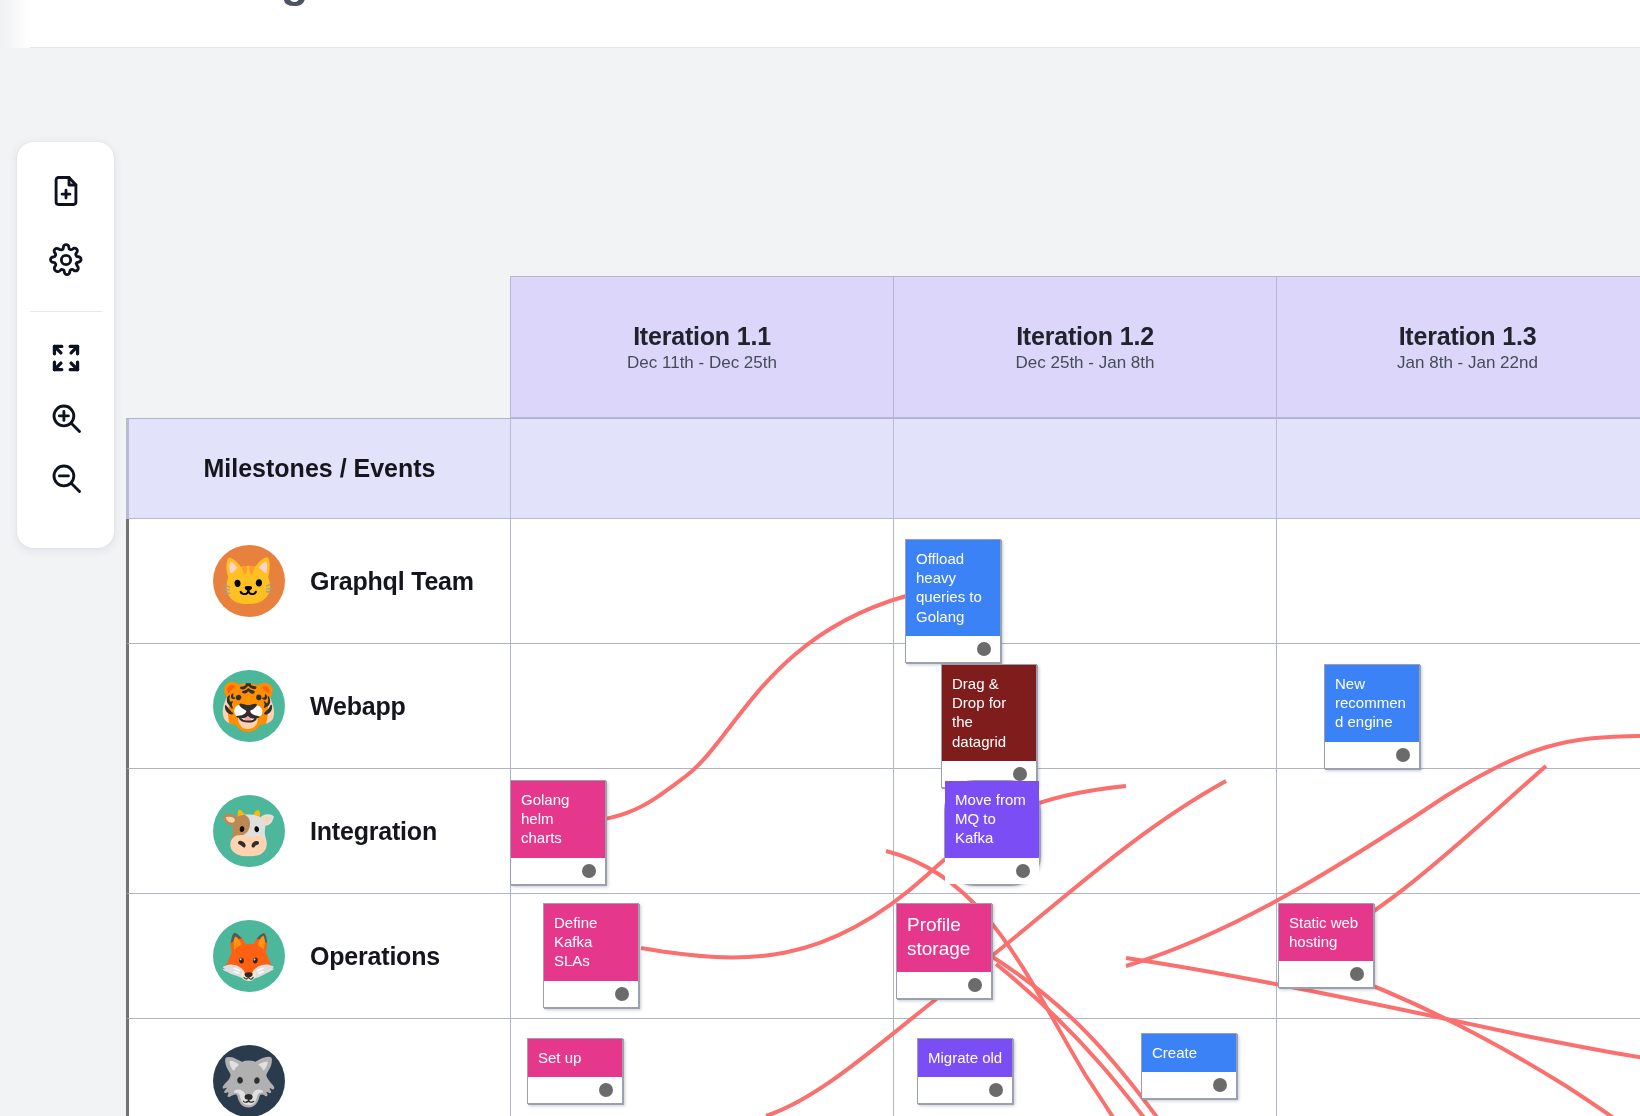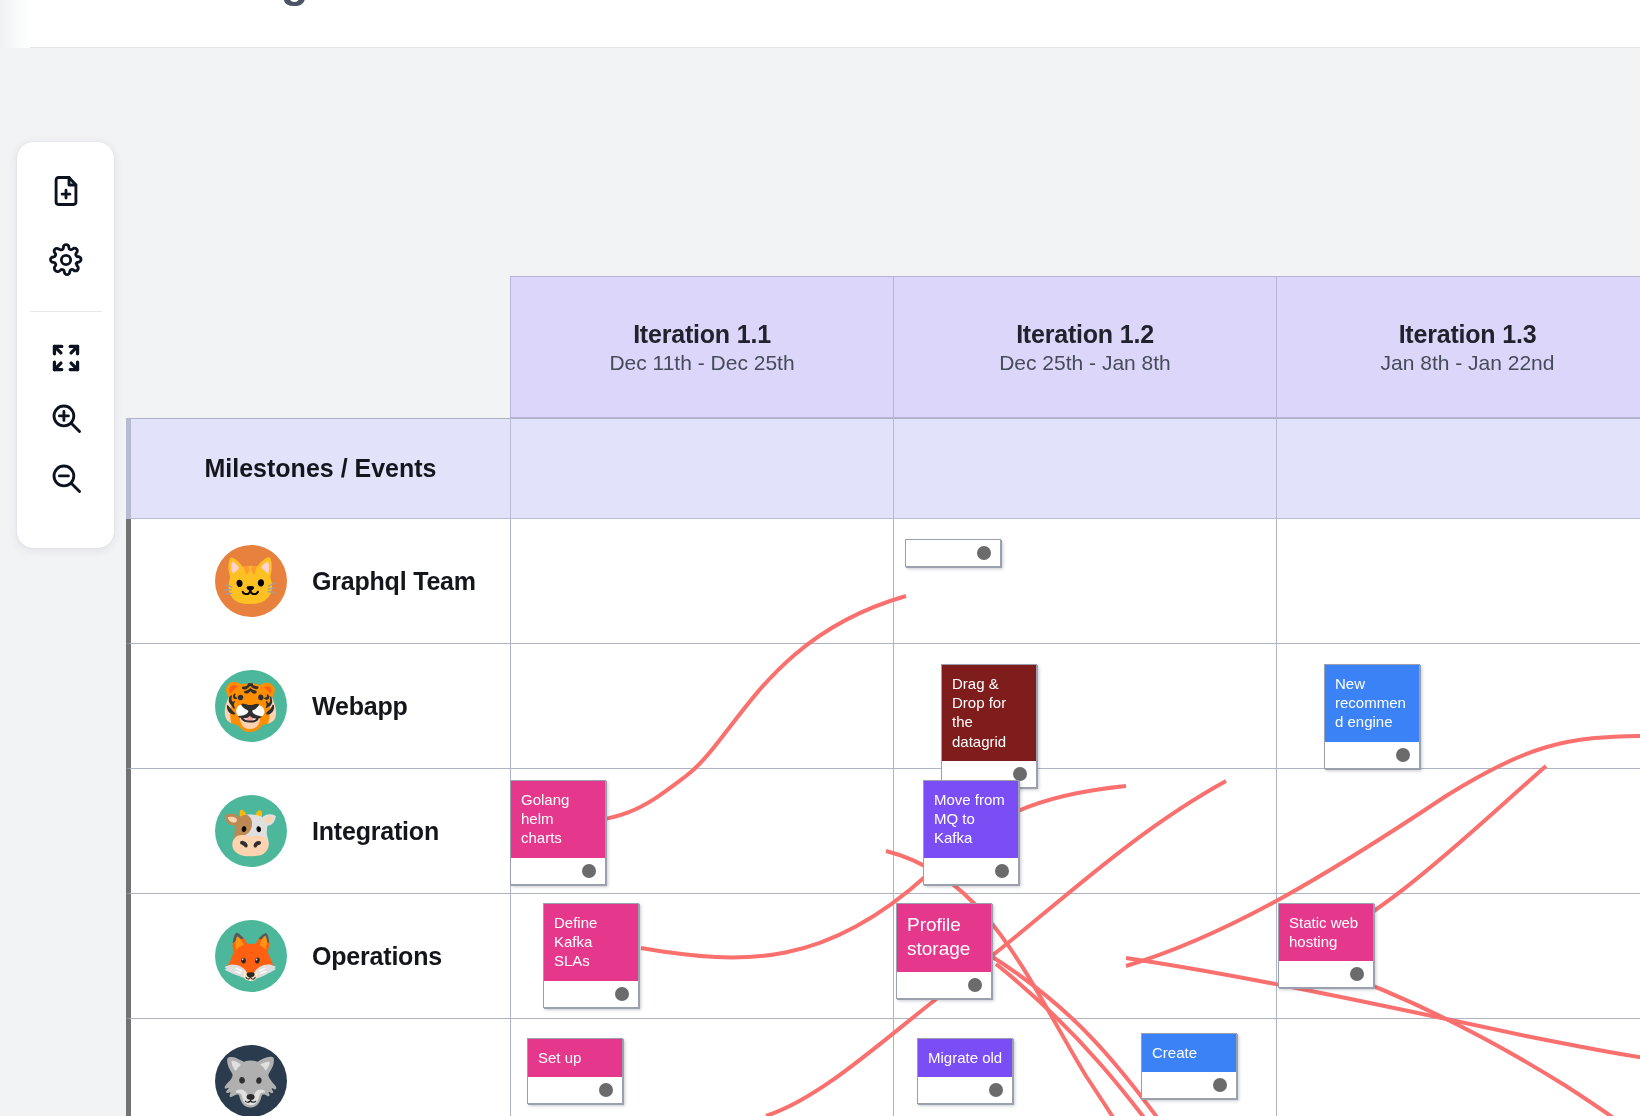--- a/index.html
+++ b/index.html
@@ -76,27 +76,27 @@
     display: flex; flex-direction: column;
     align-items: center; justify-content: center;
     gap: 2px;
   }
   .iter-cell:last-child { border-right: 1px solid #b9b3d6; }
   .iter-title {
     font-size: 25px; font-weight: 700; color: #20232c;
     letter-spacing: -0.2px;
   }
   .iter-dates {
-    font-size: 21px; color: #454b57; font-weight: 400;
+    font-size: 17px; color: #454b57; font-weight: 400;
   }
 
   .grid-row { display: flex; }
   .label-cell {
     width: 384px; flex: 0 0 384px;
-    border-left: 5px solid #737373;
+    border-left: 3px solid #737373;
     border-bottom: 1px solid #aeb4c6;
     display: flex; align-items: center;
     background: #fff;
   }
   .milestone-row .label-cell,
   .milestone-row .slot-cell {
     background: #e2e3fa;
     border-color: #b7bbd4;
   }
   .milestone-row .label-cell {
@@ -311,20 +311,21 @@
       <path d="M 1170 680 C 1260 640 1340 560 1420 490"></path>
       <path d="M 1000 682 C 1120 700 1260 730 1400 760 C 1460 772 1490 778 1520 782"></path>
       <path d="M 1195 690 C 1280 720 1360 760 1440 810 C 1480 836 1500 850 1520 866"></path>
     </svg>
 
   <div id="card-layer" style="position:absolute;left:126px;top:276px;width:1380px;height:840px;z-index:12;pointer-events:none;overflow:hidden;">
       <div class="card" style="left: 1425px; top: 152px; pointer-events: auto; width: 96px;">
         <div class="card-body fs-sm" style="background: rgb(224, 171, 0);">End of quarter</div>
       </div>
       <div class="card" style="left: 779px; top: 263px; pointer-events: auto;">
+        <div class="card-body fs-sm" style="background: rgb(59, 130, 246);">Offload heavy queries to Golang</div>
         <div class="card-foot">
           <span class="card-dot"></span>
         </div>
       </div>
       <div class="card" style="left: 815px; top: 388px; pointer-events: auto;">
         <div class="card-body fs-sm" style="background: #7f1d1d;">Drag &amp; Drop for the datagrid</div>
         <div class="card-foot">
           <span class="card-dot"></span>
         </div>
       </div>
@@ -333,21 +334,21 @@
         <div class="card-foot">
           <span class="card-dot"></span>
         </div>
       </div>
       <div class="card" style="left: 384px; top: 504px; pointer-events: auto;">
         <div class="card-body fs-sm" style="background: rgb(229, 56, 140);">Golang helm charts</div>
         <div class="card-foot">
           <span class="card-dot"></span>
         </div>
       </div>
-      <div class="card" style="left: 797px; top: 504px; pointer-events: auto;">
+      <div class="card" style="left: 818px; top: 504px; pointer-events: auto; border-radius: 30px;">
         <div class="card-body fs-sm" style="background: rgb(123, 78, 245);">Move from MQ to Kafka</div>
         <div class="card-foot">
           <span class="card-dot"></span>
         </div>
       </div>
       <div class="card" style="left: 770px; top: 627px; pointer-events: auto;">
         <div class="card-body fs-md" style="background: rgb(229, 56, 140);">Profile storage</div>
         <div class="card-foot">
           <span class="card-dot"></span>
         </div>

